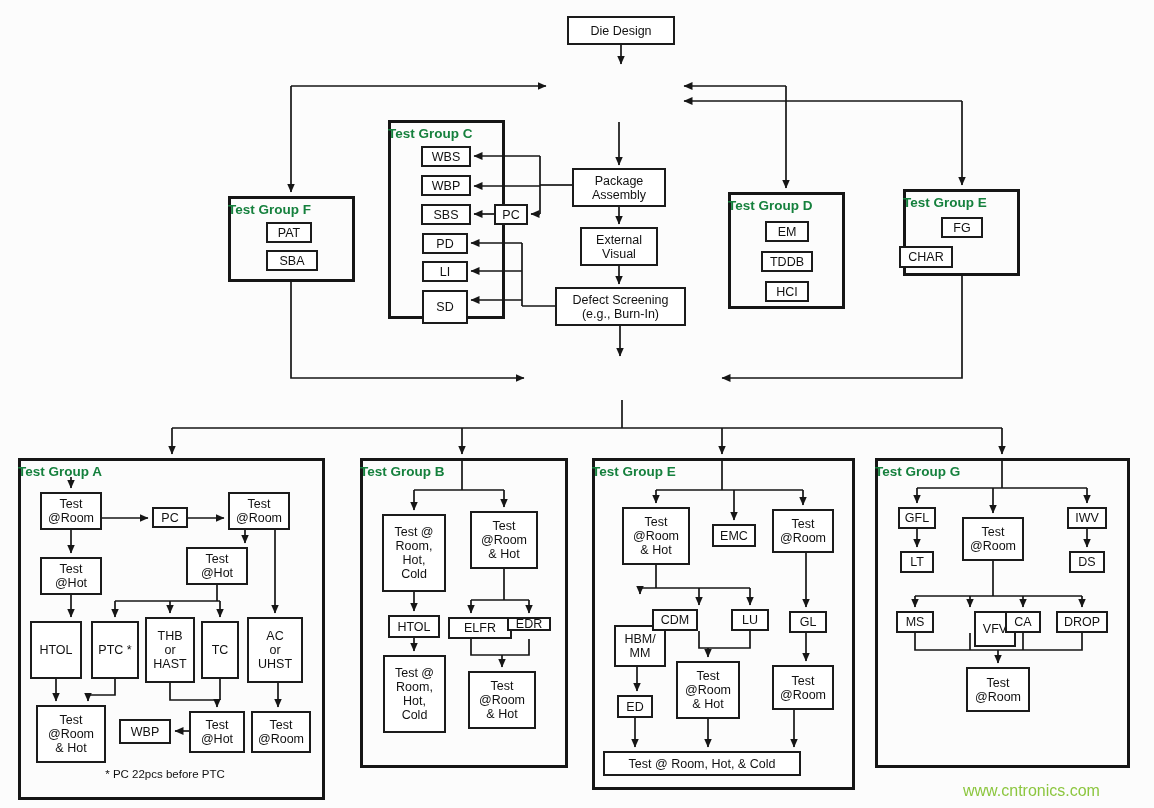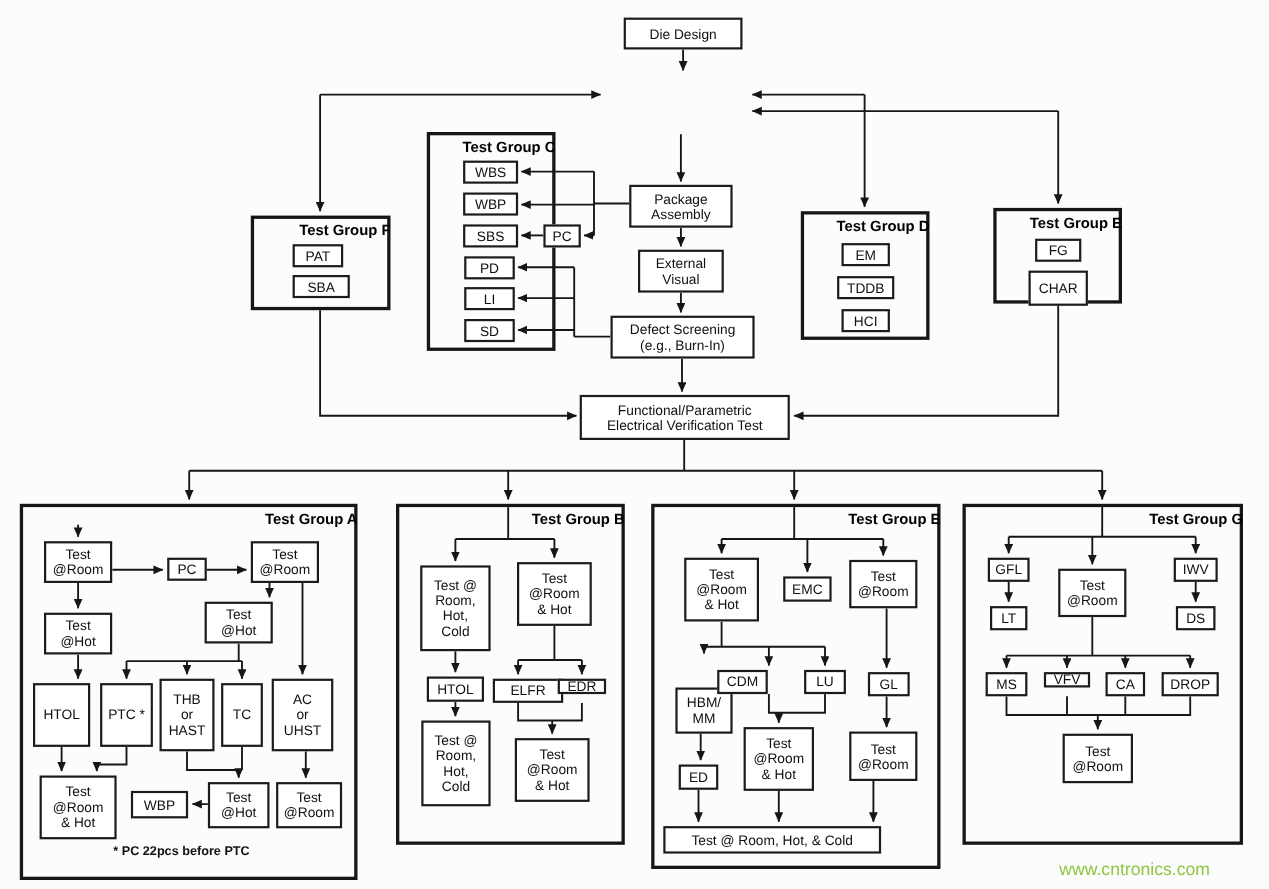--- a/index.html
+++ b/index.html
@@ -2,23 +2,23 @@
 <html><head>
 <meta charset="utf-8">
 <style>
   * { box-sizing: border-box; }
   body { margin:0; background:#ffffff; font-family:"Liberation Sans", sans-serif; }
   .canvas { position:relative; width:1154px; height:808px; background:#fcfcfc; overflow:hidden; }
   .node { position:absolute; background:#ffffff; border:2px solid #1b1b1b; display:flex;
           align-items:center; justify-content:center; text-align:center; font-size:12.5px;
           line-height:1.12; color:#111; white-space:pre-line; z-index:3; }
   .group { position:absolute; border:3px solid #161616; background:transparent; z-index:1; }
-  .gtitle { position:absolute; z-index:2; font-weight:bold; font-size:13.5px; color:#000000; text-align:right; }
+  .gtitle { position:absolute; z-index:2; font-weight:bold; font-size:13.5px; color:#15803d; text-align:left; }
   svg.wires { position:absolute; left:0; top:0; z-index:2; }
-  .footnote { position:absolute; z-index:3; font-size:11.5px; font-weight:bold; color:#111; text-align:center; }
+  .footnote { position:absolute; z-index:3; font-size:11.5px; font-weight:normal; color:#111; text-align:center; }
   .watermark { position:absolute; z-index:4; font-size:16px; color:#8CC63F; }
 </style>
 </head>
 <body>
 
 <div class="canvas">
 
   <svg class="wires" width="1154" height="808" viewBox="0 0 1154 808">
     <defs>
       <marker id="ah" markerUnits="userSpaceOnUse" markerWidth="10" markerHeight="9" refX="8.5" refY="4" orient="auto">
@@ -136,48 +136,46 @@
     </g>
   </svg>
 
   <div class="node" style="left:567px;top:16px;width:108px;height:29px">Die Design</div>
   <div class="node" style="left:572px;top:168px;width:94px;height:39px">Package
 Assembly</div>
   <div class="node" style="left:580px;top:227px;width:78px;height:39px">External
 Visual</div>
   <div class="node" style="left:555px;top:287px;width:131px;height:39px">Defect Screening
 (e.g., Burn-In)</div>
-  <div class="node" style="left:527px;top:359px;width:191px;height:41px">Functional/Parametric
-Electrical Verification Test</div>
 
   <div class="group" style="left:388px;top:120px;width:117px;height:199px"></div>
   <div class="gtitle" style="left:388px;top:126px;width:117px">Test Group C</div>
   <div class="node" style="left:421px;top:146px;width:50px;height:21px">WBS</div>
   <div class="node" style="left:421px;top:175px;width:50px;height:21px">WBP</div>
   <div class="node" style="left:421px;top:204px;width:50px;height:21px">SBS</div>
   <div class="node" style="left:422px;top:233px;width:46px;height:21px">PD</div>
   <div class="node" style="left:422px;top:261px;width:46px;height:21px">LI</div>
-  <div class="node" style="left:422px;top:290px;width:46px;height:21px">SD</div>
+  <div class="node" style="left:422px;top:290px;width:46px;height:34px">SD</div>
   <div class="node" style="left:494px;top:204px;width:34px;height:21px">PC</div>
 
   <div class="group" style="left:228px;top:196px;width:127px;height:86px"></div>
   <div class="gtitle" style="left:228px;top:202px;width:127px">Test Group F</div>
   <div class="node" style="left:266px;top:222px;width:46px;height:21px">PAT</div>
   <div class="node" style="left:266px;top:250px;width:52px;height:21px">SBA</div>
 
   <div class="group" style="left:728px;top:192px;width:117px;height:117px"></div>
   <div class="gtitle" style="left:728px;top:198px;width:117px">Test Group D</div>
   <div class="node" style="left:765px;top:221px;width:44px;height:21px">EM</div>
   <div class="node" style="left:761px;top:251px;width:52px;height:21px">TDDB</div>
   <div class="node" style="left:765px;top:281px;width:44px;height:21px">HCI</div>
 
   <div class="group" style="left:903px;top:189px;width:117px;height:87px"></div>
   <div class="gtitle" style="left:903px;top:195px;width:117px">Test Group E</div>
   <div class="node" style="left:941px;top:217px;width:42px;height:21px">FG</div>
-  <div class="node" style="left:935px;top:246px;width:54px;height:32px">CHAR</div>
+  <div class="node" style="left:899px;top:246px;width:54px;height:22px">CHAR</div>
 
   <div class="group" style="left:18px;top:458px;width:307px;height:342px"></div>
   <div class="gtitle" style="left:18px;top:464px;width:307px">Test Group A</div>
   <div class="node" style="left:40px;top:492px;width:62px;height:38px">Test
 @Room</div>
   <div class="node" style="left:152px;top:507px;width:36px;height:21px">PC</div>
   <div class="node" style="left:228px;top:492px;width:62px;height:38px">Test
 @Room</div>
   <div class="node" style="left:40px;top:557px;width:62px;height:38px">Test
 @Hot</div>
@@ -245,21 +243,21 @@
 
   <div class="group" style="left:875px;top:458px;width:255px;height:310px"></div>
   <div class="gtitle" style="left:875px;top:464px;width:255px">Test Group G</div>
   <div class="node" style="left:898px;top:507px;width:38px;height:22px">GFL</div>
   <div class="node" style="left:900px;top:551px;width:34px;height:22px">LT</div>
   <div class="node" style="left:962px;top:517px;width:62px;height:44px">Test
 @Room</div>
   <div class="node" style="left:1067px;top:507px;width:40px;height:22px">IWV</div>
   <div class="node" style="left:1069px;top:551px;width:36px;height:22px">DS</div>
   <div class="node" style="left:896px;top:611px;width:38px;height:22px">MS</div>
-  <div class="node" style="left:949px;top:611px;width:42px;height:14px">VFV</div>
+  <div class="node" style="left:974px;top:611px;width:42px;height:36px">VFV</div>
   <div class="node" style="left:1005px;top:611px;width:36px;height:22px">CA</div>
   <div class="node" style="left:1056px;top:611px;width:52px;height:22px">DROP</div>
   <div class="node" style="left:966px;top:667px;width:64px;height:45px">Test
 @Room</div>
 
   <div class="watermark" style="left:963px;top:782px">www.cntronics.com</div>
 
 </div>
 
 </body></html>

